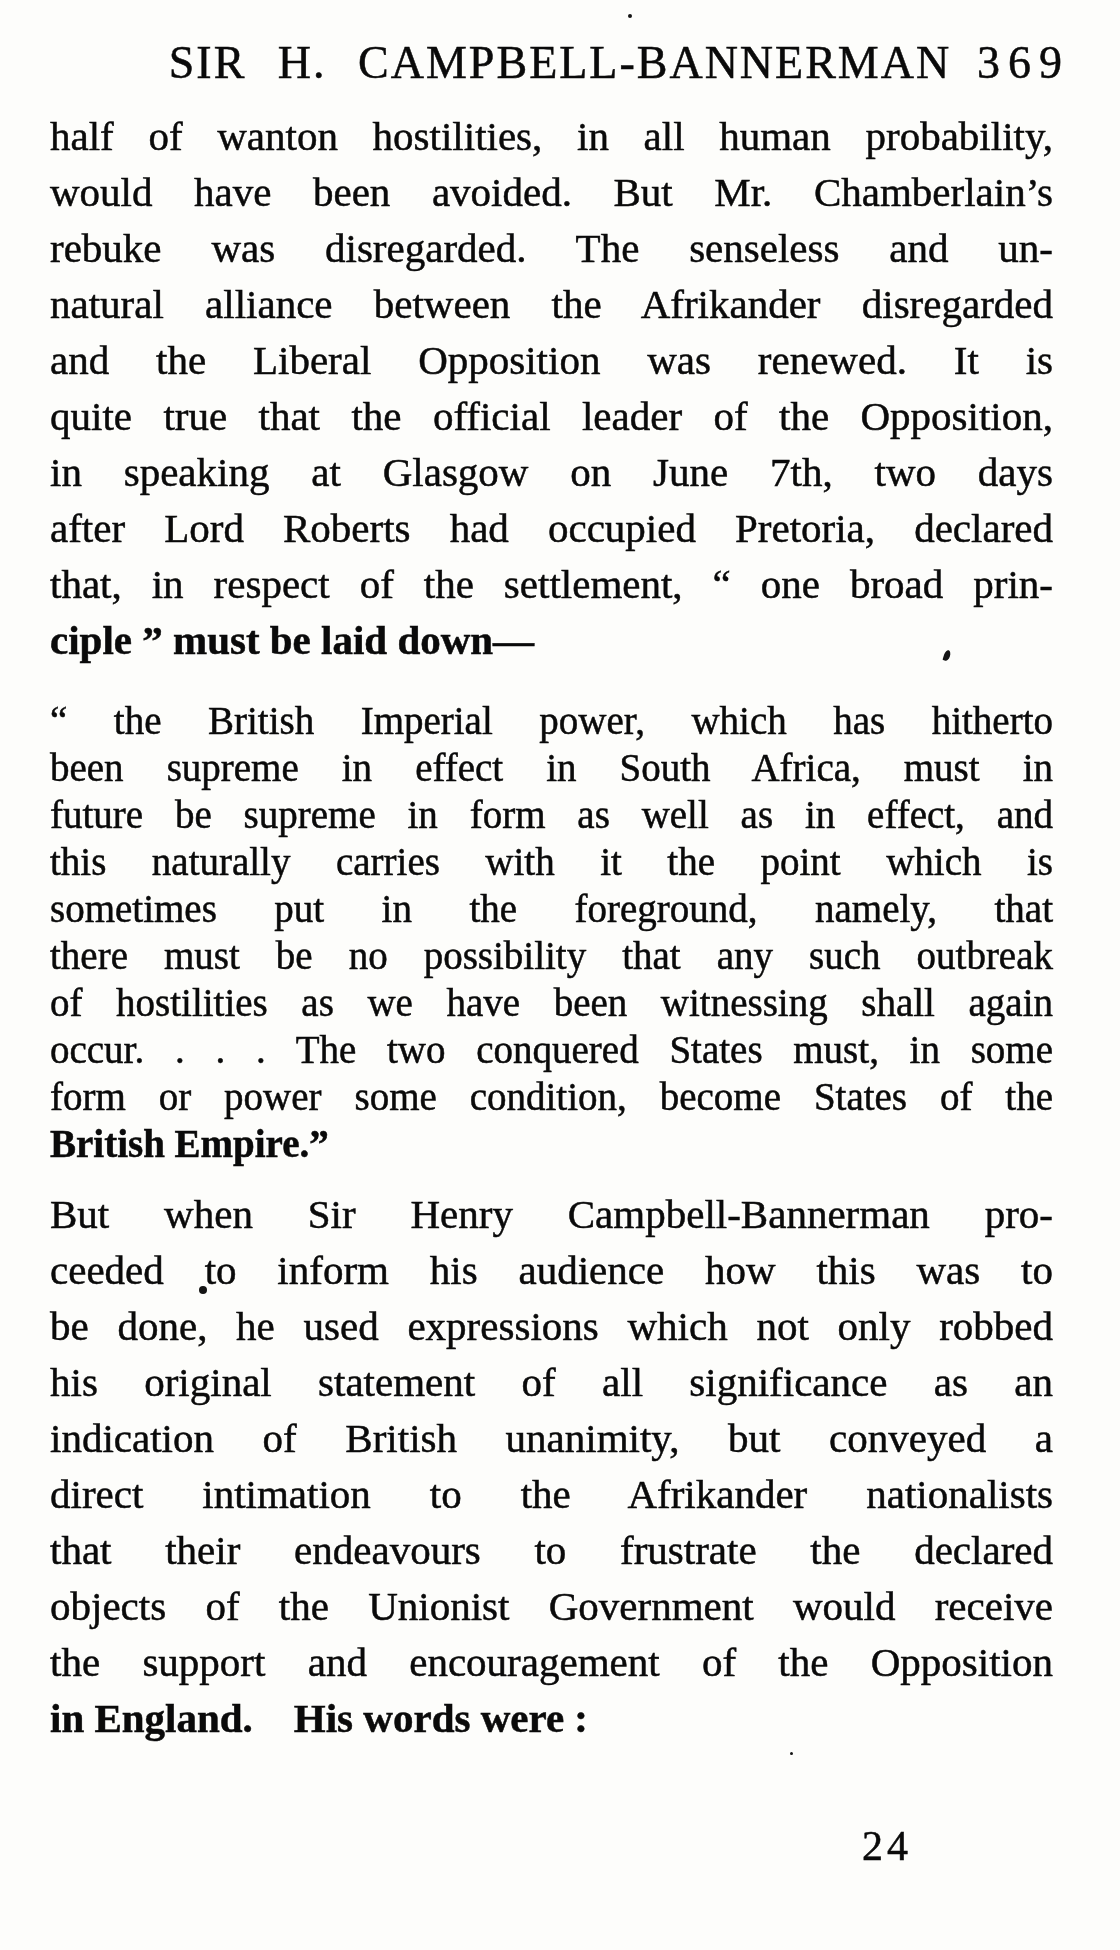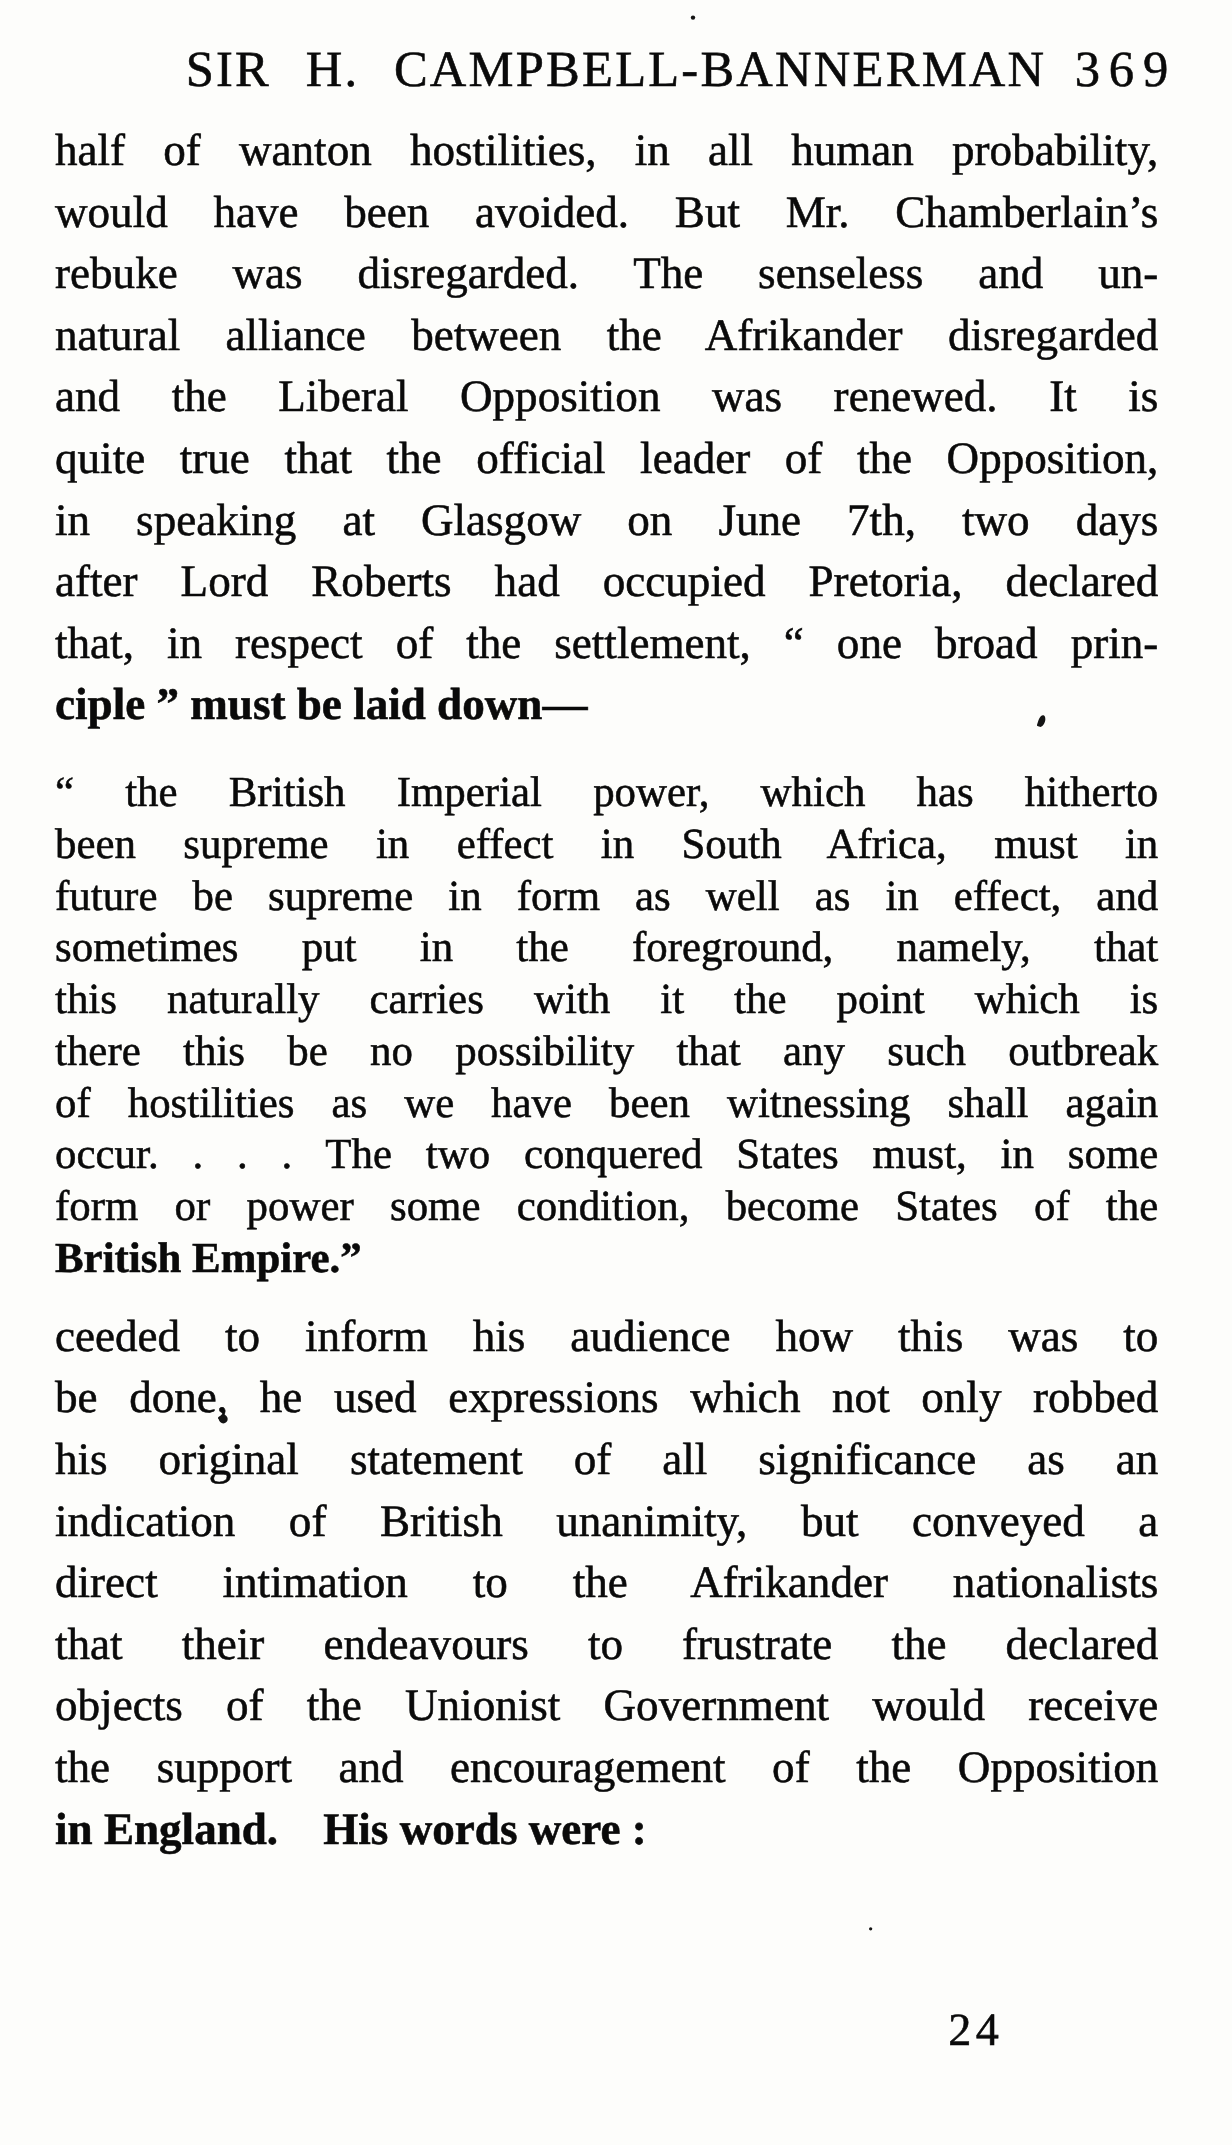--- a/index.html
+++ b/index.html
@@ -85,30 +85,31 @@
     <div class="ln">in speaking at Glasgow on June 7th, two days</div>
     <div class="ln">after Lord Roberts had occupied Pretoria, declared</div>
     <div class="ln">that, in respect of the settlement, “ one broad prin-</div>
     <div class="ln flush">ciple ” must be laid down—</div>
   </section>
 
   <section class="block quote" id="b1">
     <div class="ln">“ the British Imperial power, which has hitherto</div>
     <div class="ln">been supreme in effect in South Africa, must in</div>
     <div class="ln">future be supreme in form as well as in effect, and</div>
+    <div class="ln">this naturally carries with it the point which is</div>
     <div class="ln">sometimes put in the foreground, namely, that</div>
-    <div class="ln">this naturally carries with it the point which is</div>
-    <div class="ln">there this be no possibility that any such outbreak</div>
+    <div class="ln">there must be no possibility that any such outbreak</div>
     <div class="ln">of hostilities as we have been witnessing shall again</div>
     <div class="ln">occur. . . . The two conquered States must, in some</div>
     <div class="ln">form or power some condition, become States of the</div>
     <div class="ln flush">British Empire.”</div>
   </section>
 
   <section class="block para" id="b2">
+    <div class="ln">But when Sir Henry Campbell-Bannerman pro-</div>
     <div class="ln">ceeded to inform his audience how this was to</div>
     <div class="ln">be done, he used expressions which not only robbed</div>
     <div class="ln">his original statement of all significance as an</div>
     <div class="ln">indication of British unanimity, but conveyed a</div>
     <div class="ln">direct intimation to the Afrikander nationalists</div>
     <div class="ln">that their endeavours to frustrate the declared</div>
     <div class="ln">objects of the Unionist Government would receive</div>
     <div class="ln">the support and encouragement of the Opposition</div>
     <div class="ln flush">in England. His words were :</div>
   </section>

